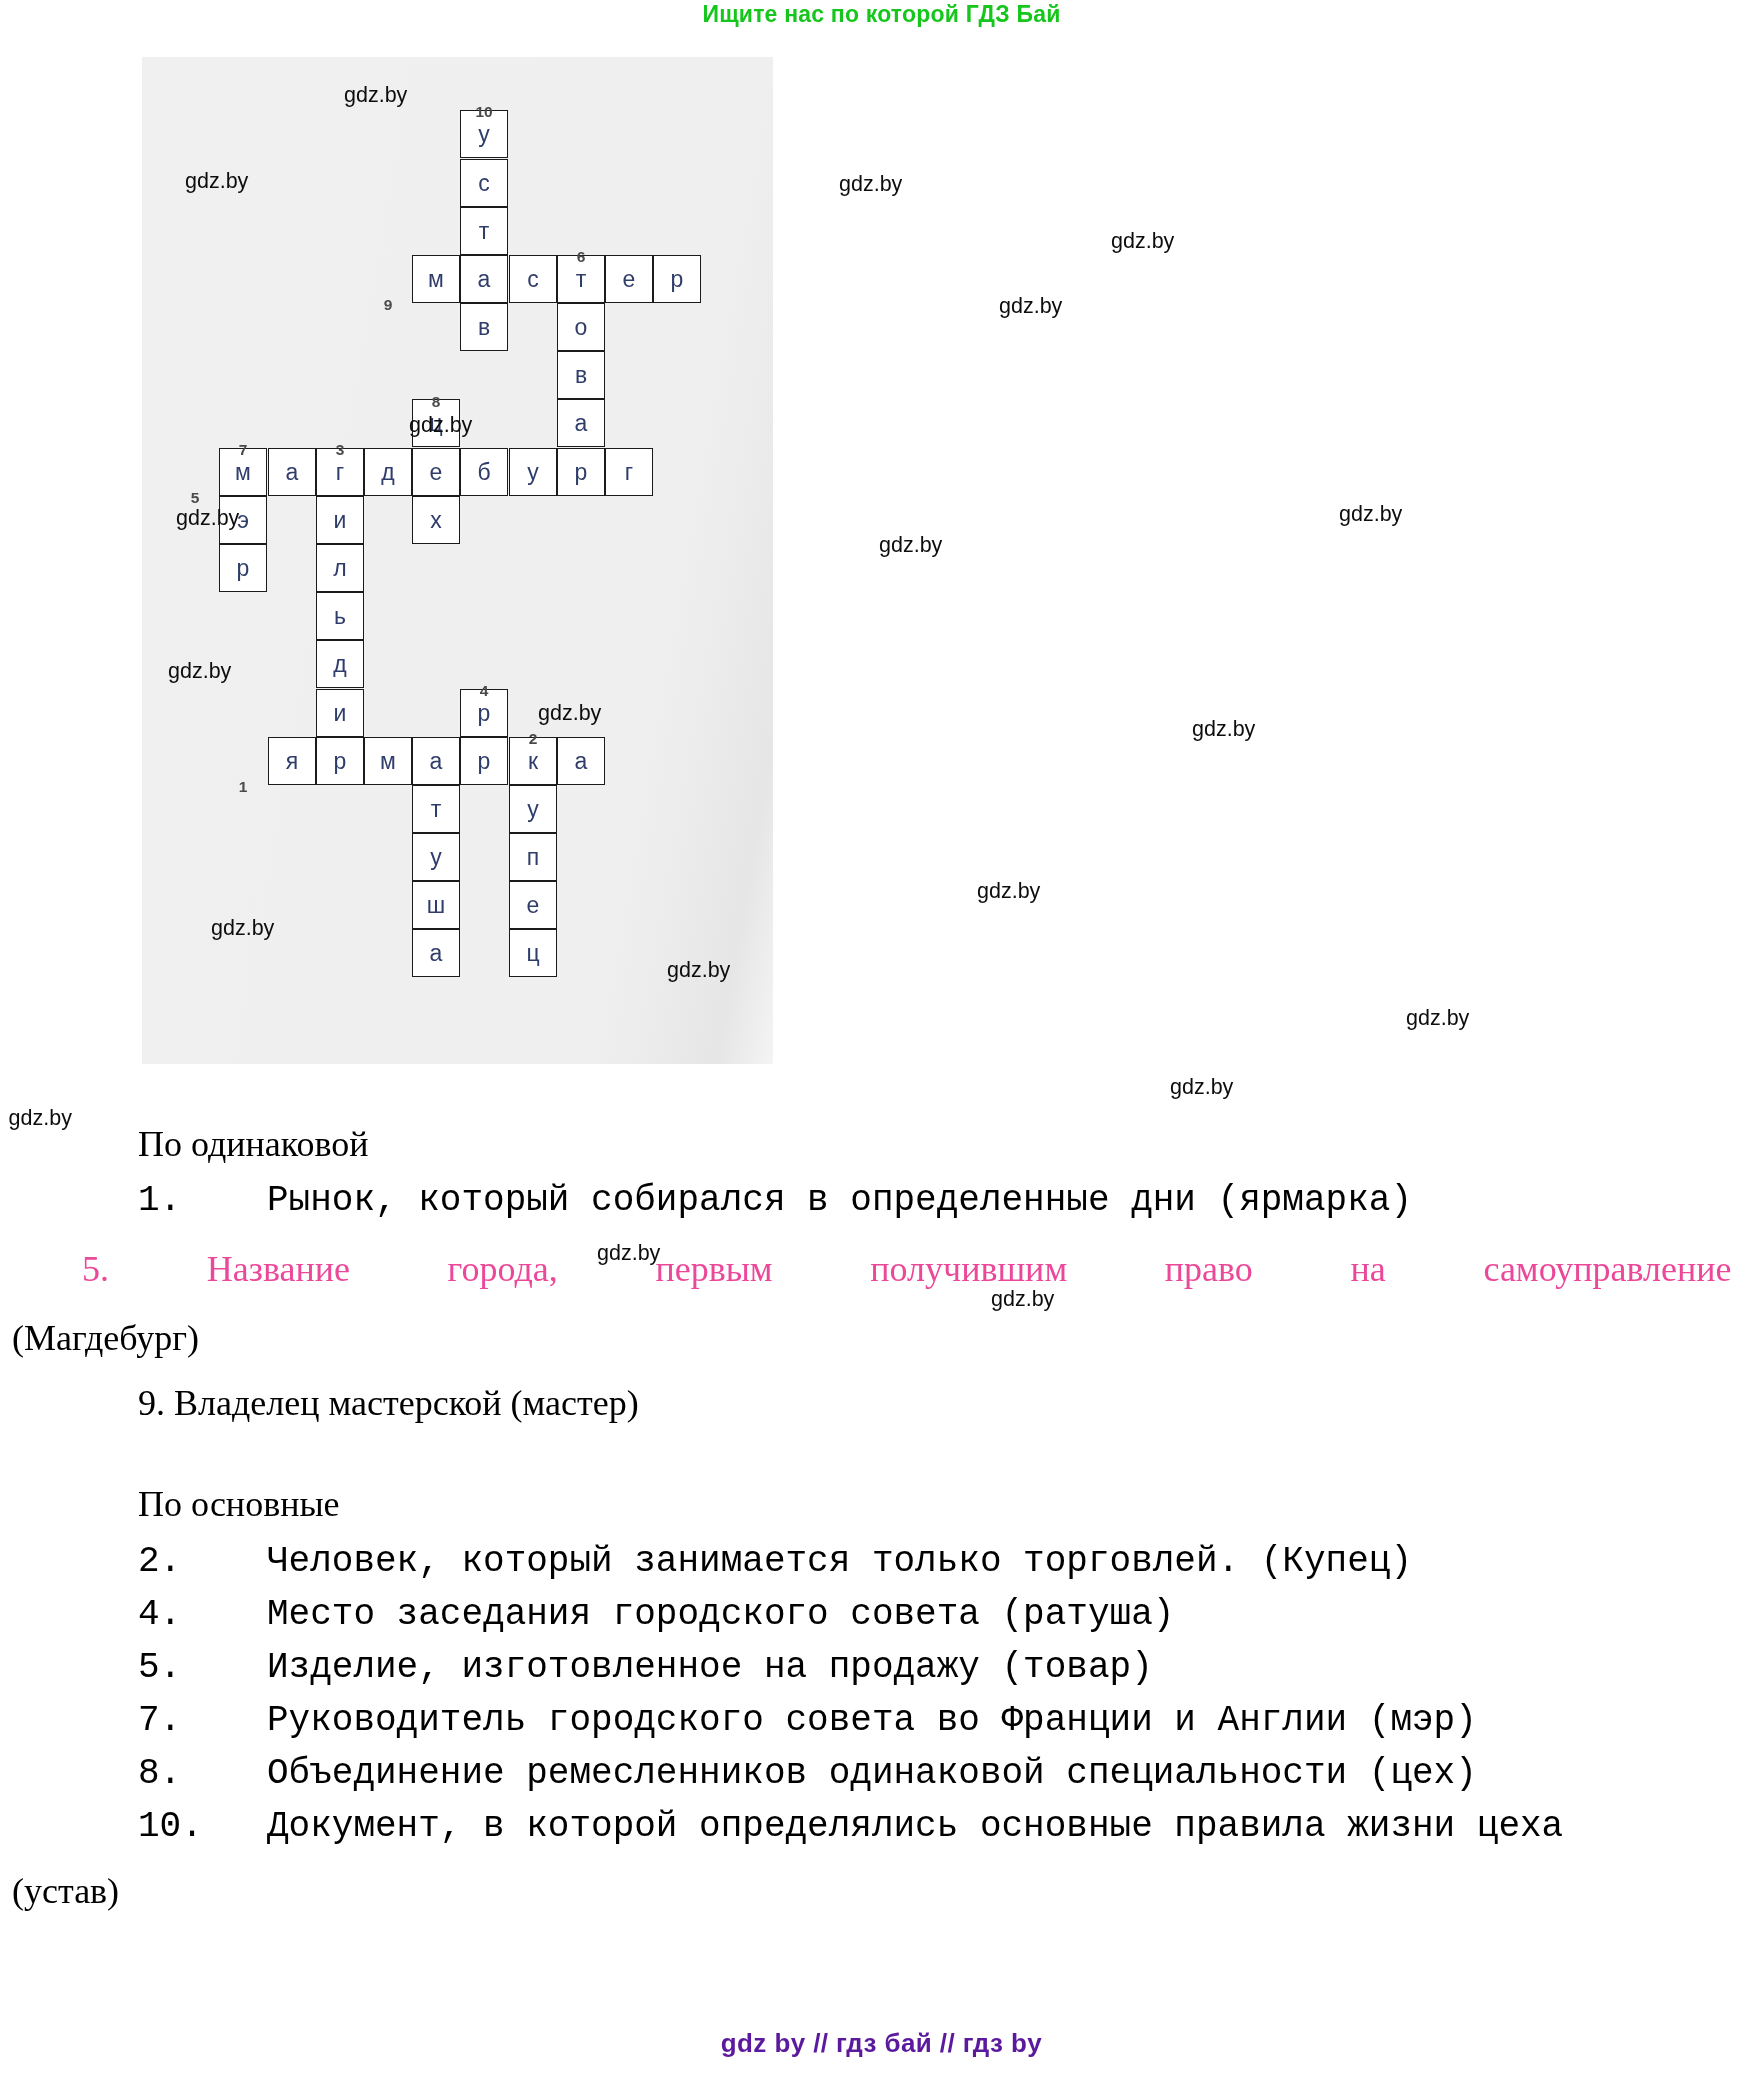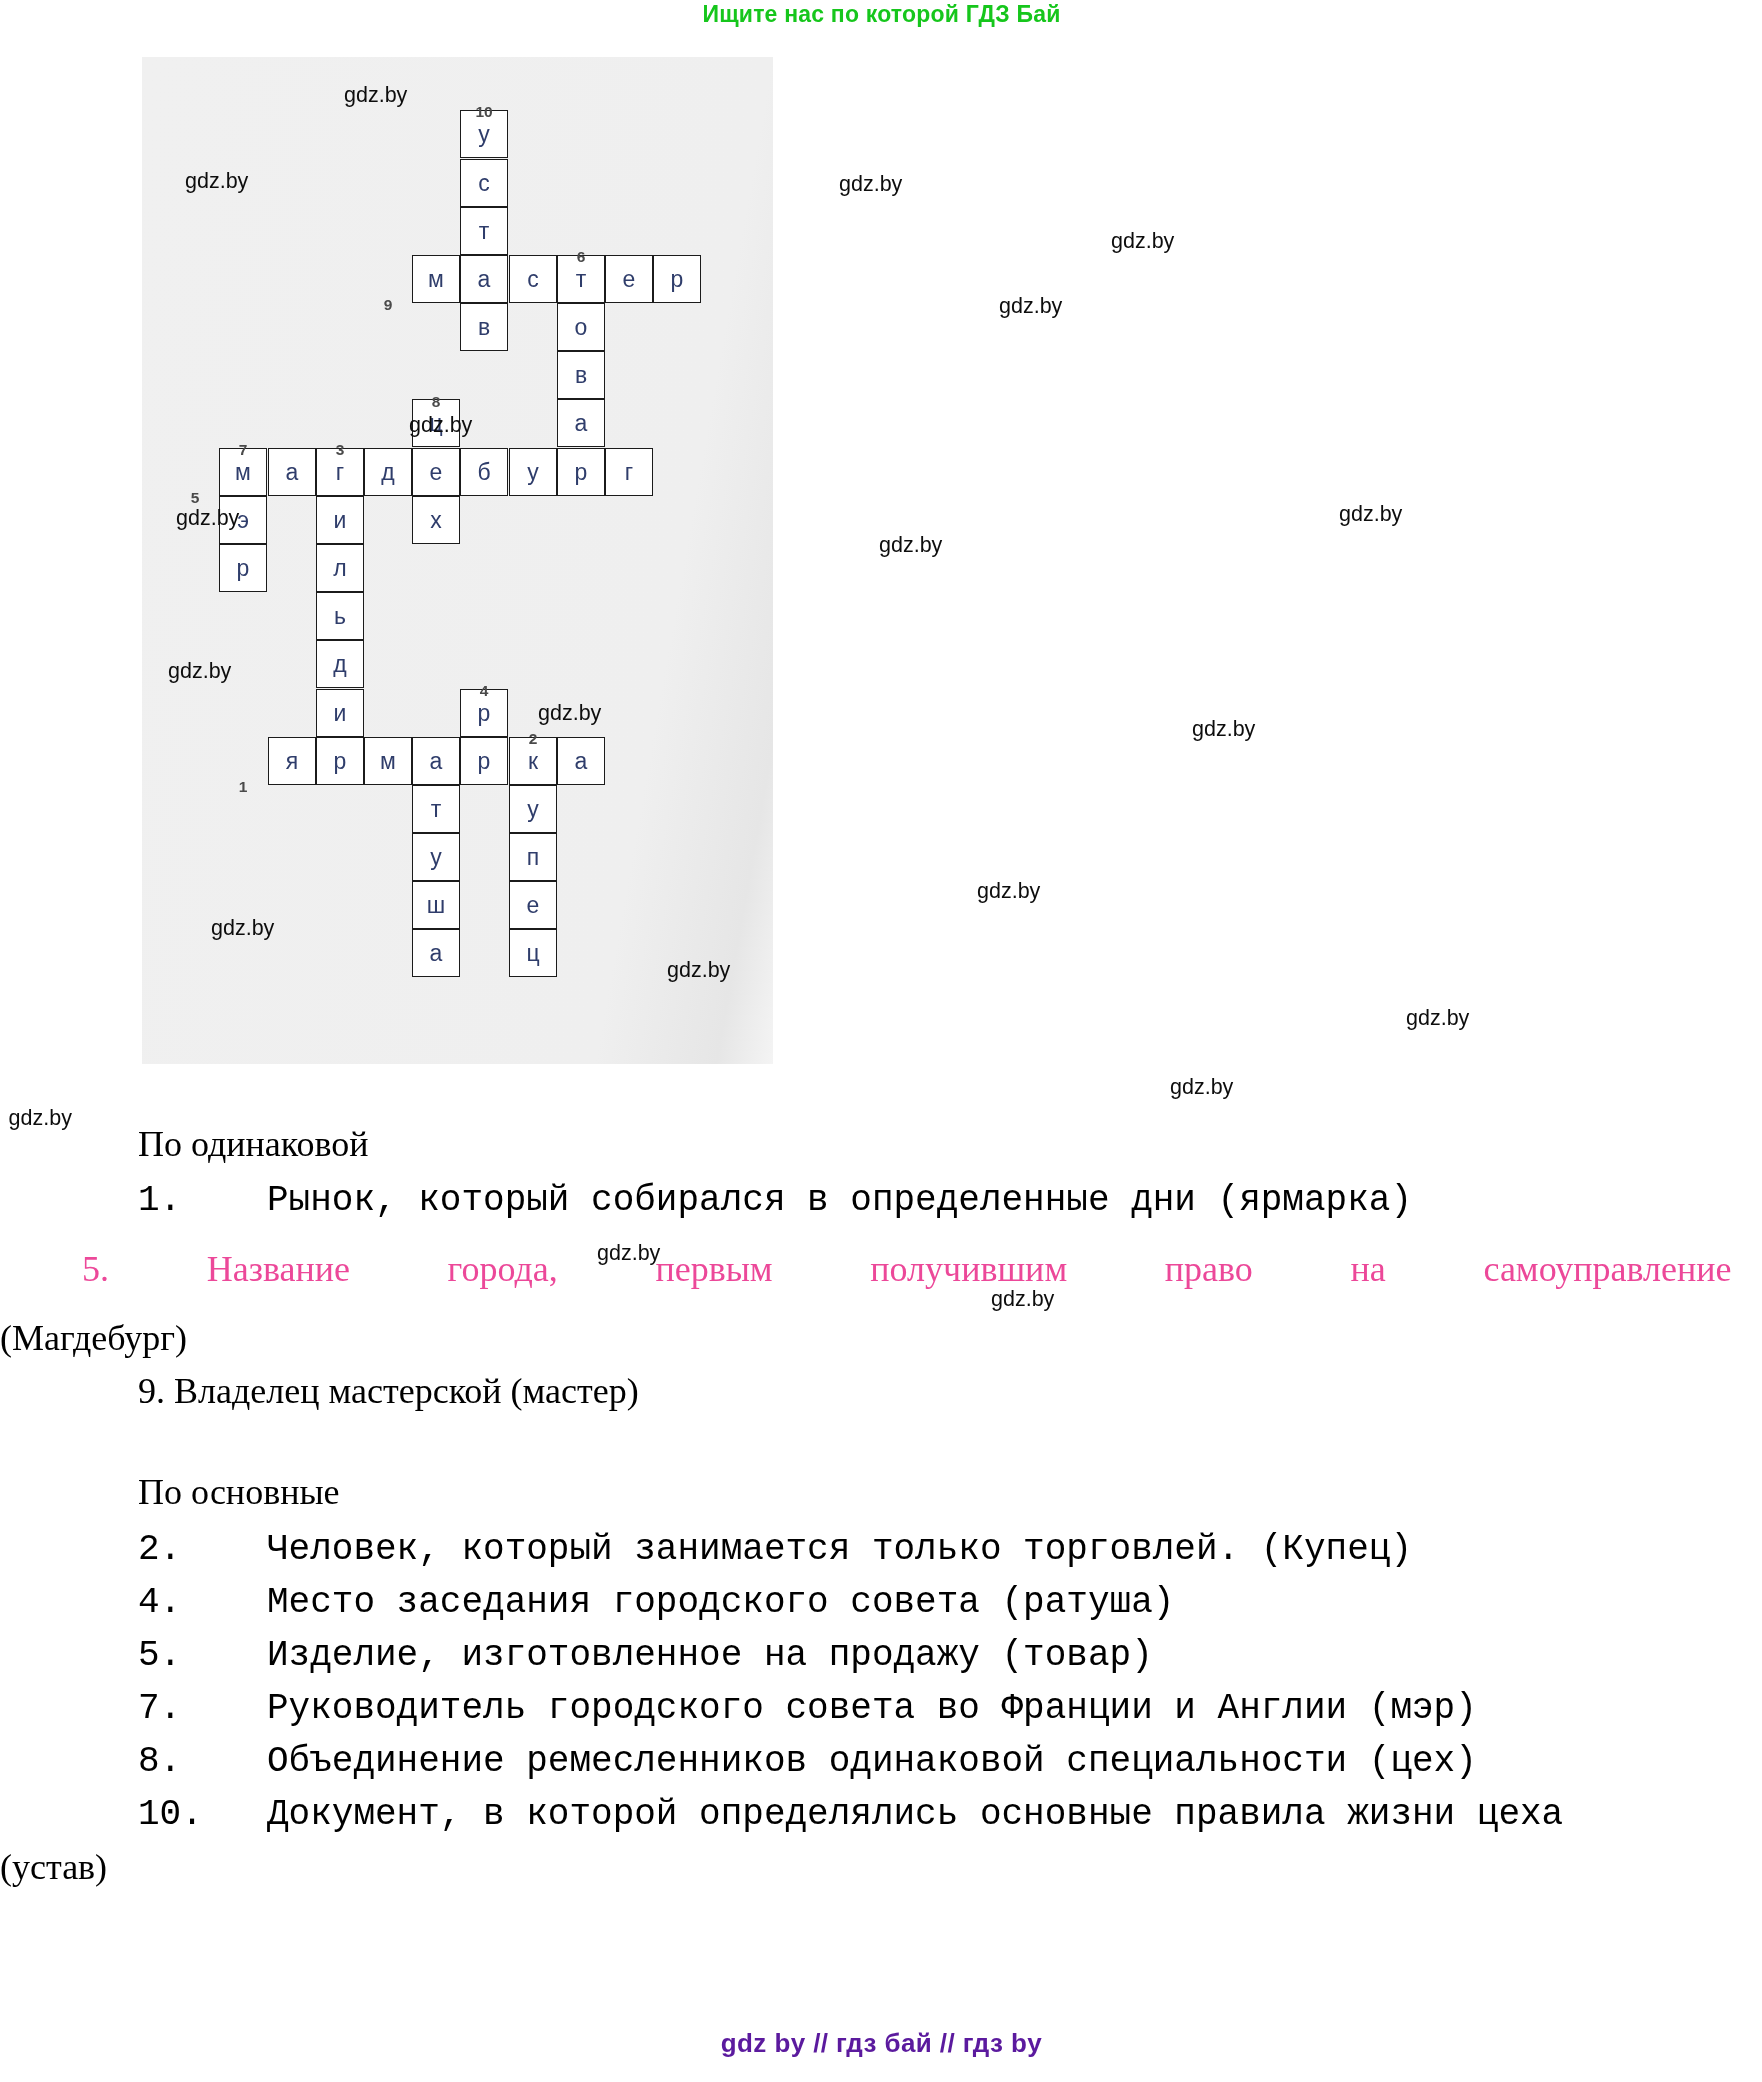--- a/index.html
+++ b/index.html
@@ -106,21 +106,21 @@
     margin: 16px;
     padding-left: 66px;
     padding-right: 15.5px;
     text-align: justify;
     text-align-last: justify;
   }
   .clue-cont {
     font-size: 36px;
     color: #000;
     line-height: 53px;
-    margin: 0;
+    margin: 12px;
     padding-left: 0px;
   }
   .clue-wide {
     font-size: 36px;
     color: #000;
     line-height: 53px;
     margin: 0;
     padding-left: 138px;
     white-space: nowrap;
   }

